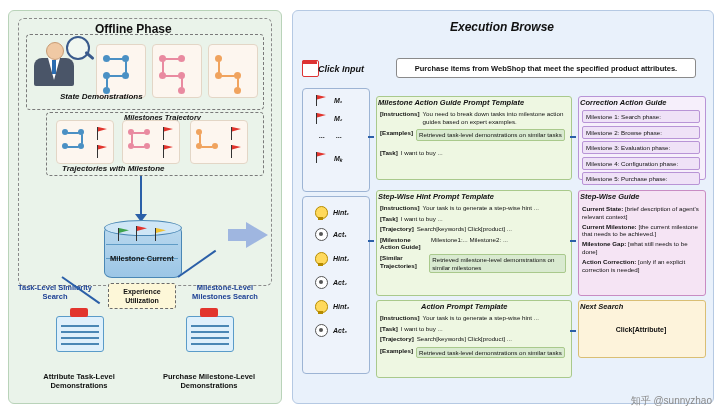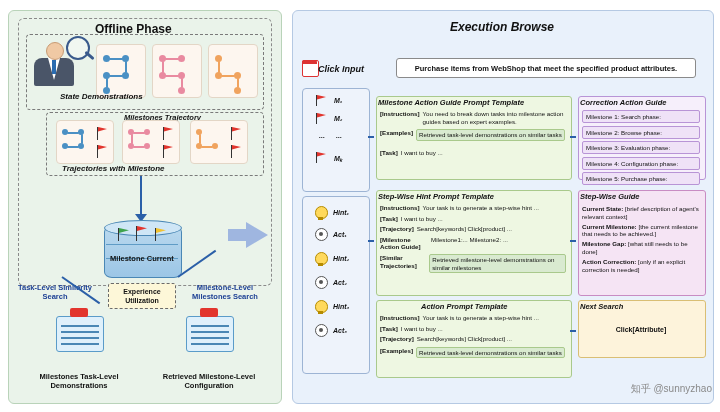--- a/index.html
+++ b/index.html
@@ -118,21 +118,21 @@
   .val{font-size:6.2px;line-height:7.6px;}
   .green-chip{background:#d9ead0;border:1px solid #a9c98c;border-radius:2px;padding:1px 2px;display:inline-block;}
   
   .rbox{position:absolute;border-radius:3px;}
   .rbox-title{position:absolute;font-size:7.5px;font-weight:bold;font-style:italic;}
   .ms-item{background:#efe2f7;border:1px solid #b894d6;border-radius:2px;font-size:6.2px;padding:2px 3px;margin-bottom:2.5px;}
   .swh-block{font-size:6.2px;line-height:7.8px;}
   .swh-key{font-weight:bold;}
   #next-action-val{position:absolute;font-size:7px;font-weight:bold;}
   
-  #watermark{right:8px;bottom:16px;font-size:10px;color:#8a8a8a;}
+  #watermark{right:8px;bottom:4px;font-size:10px;color:#8a8a8a;}
   .arrow-blue{position:absolute;background:#2b5fa8;}
 </style>
 </head>
 <body>
 
 <div class="abs" id="offline-panel"></div>
 <div class="abs" id="offline-dashed"></div>
 <div class="abs" id="offline-title">Offline Phase</div>
 
 <div class="abs person-body"></div>
@@ -241,30 +241,30 @@
 <div class="abs arrow-blue" style="left:62px;top:276px;width:46px;height:2px;transform:rotate(35deg);transform-origin:left center;"></div>
 <div class="abs arrow-blue" style="left:178px;top:276px;width:46px;height:2px;transform:rotate(-35deg) translateX(0);transform-origin:left center;"></div>
 
 <div class="abs stack-box" style="left:56px;top:316px;width:46px;height:34px;">
   <div class="abs" style="left:4px;top:8px;width:38px;height:2px;background:#4a87b5;"></div>
   <div class="abs" style="left:4px;top:14px;width:38px;height:2px;background:#4a87b5;"></div>
   <div class="abs" style="left:4px;top:20px;width:38px;height:2px;background:#4a87b5;"></div>
   <div class="abs" style="left:4px;top:26px;width:38px;height:2px;background:#4a87b5;"></div>
 </div>
 <div class="abs stack-bow" style="left:70px;top:308px;width:18px;height:9px;"></div>
-<div class="abs ret-label" style="left:28px;top:372px;width:102px;">Milestones Task-Level Demonstrations</div>
+<div class="abs ret-label" style="left:28px;top:372px;width:102px;">Attribute Task-Level Demonstrations</div>
 
 <div class="abs stack-box" style="left:186px;top:316px;width:46px;height:34px;">
   <div class="abs" style="left:4px;top:8px;width:38px;height:2px;background:#4a87b5;"></div>
   <div class="abs" style="left:4px;top:14px;width:38px;height:2px;background:#4a87b5;"></div>
   <div class="abs" style="left:4px;top:20px;width:38px;height:2px;background:#4a87b5;"></div>
   <div class="abs" style="left:4px;top:26px;width:38px;height:2px;background:#4a87b5;"></div>
 </div>
 <div class="abs stack-bow" style="left:200px;top:308px;width:18px;height:9px;"></div>
-<div class="abs ret-label" style="left:158px;top:372px;width:102px;">Retrieved Milestone-Level Configuration</div>
+<div class="abs ret-label" style="left:158px;top:372px;width:102px;">Purchase Milestone-Level Demonstrations</div>
 
 <div class="abs" id="big-arrow-body"></div>
 <div class="abs" id="big-arrow"></div>
 
 <div class="abs" id="exec-panel"></div>
 <div class="abs" id="exec-title">Execution Browse</div>
 
 <div class="abs" id="cal-icon"></div>
 <div class="abs" id="cal-icon-top"></div>
 <div class="abs" id="task-input-label">Click Input</div>

